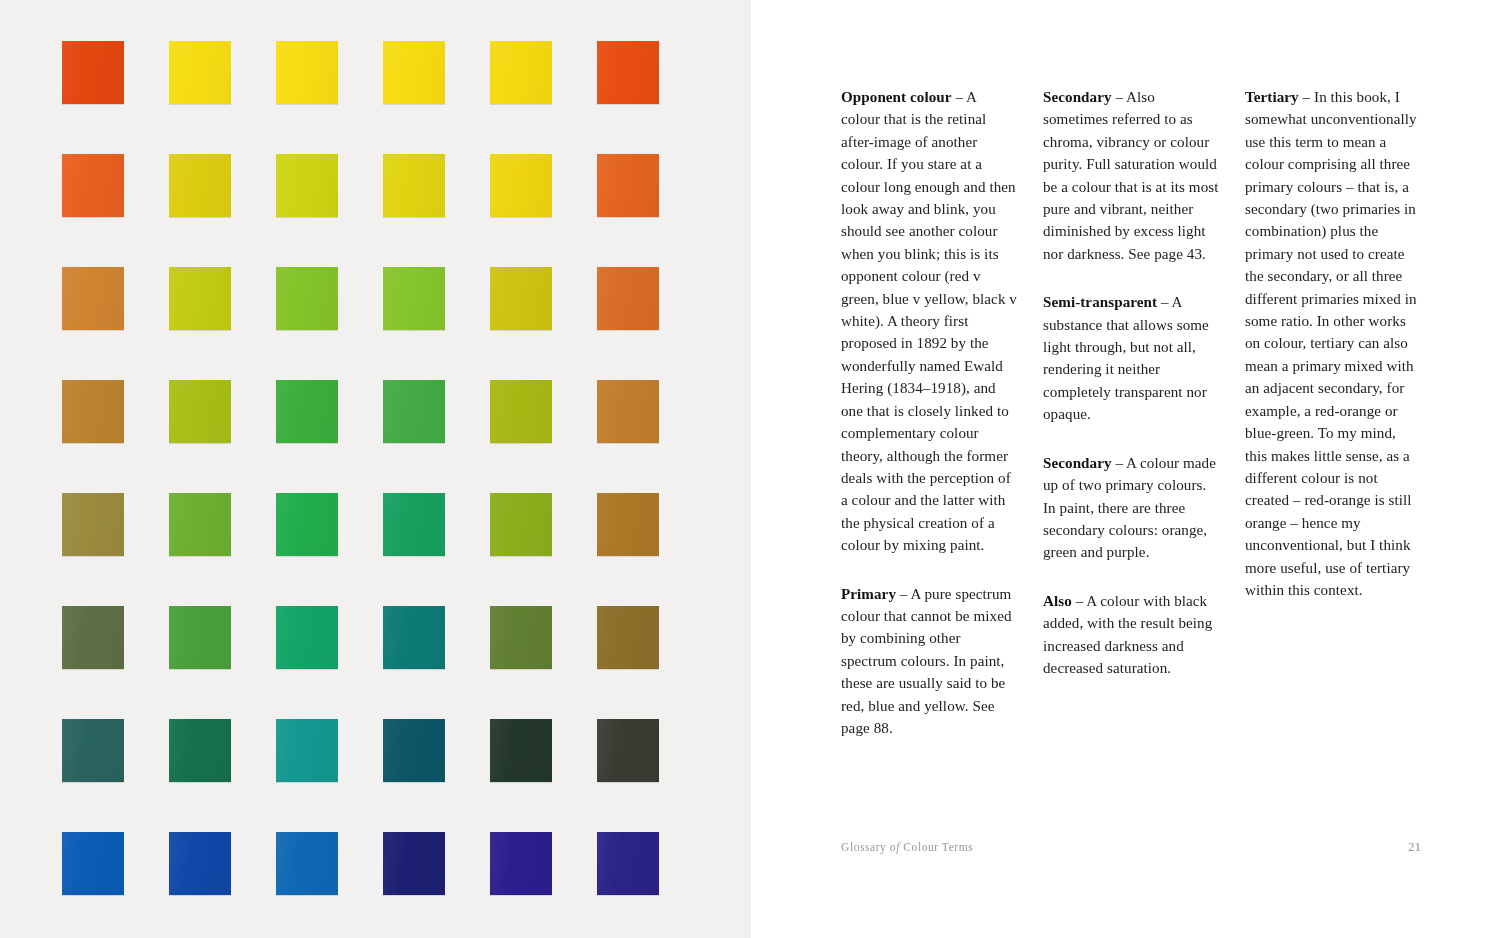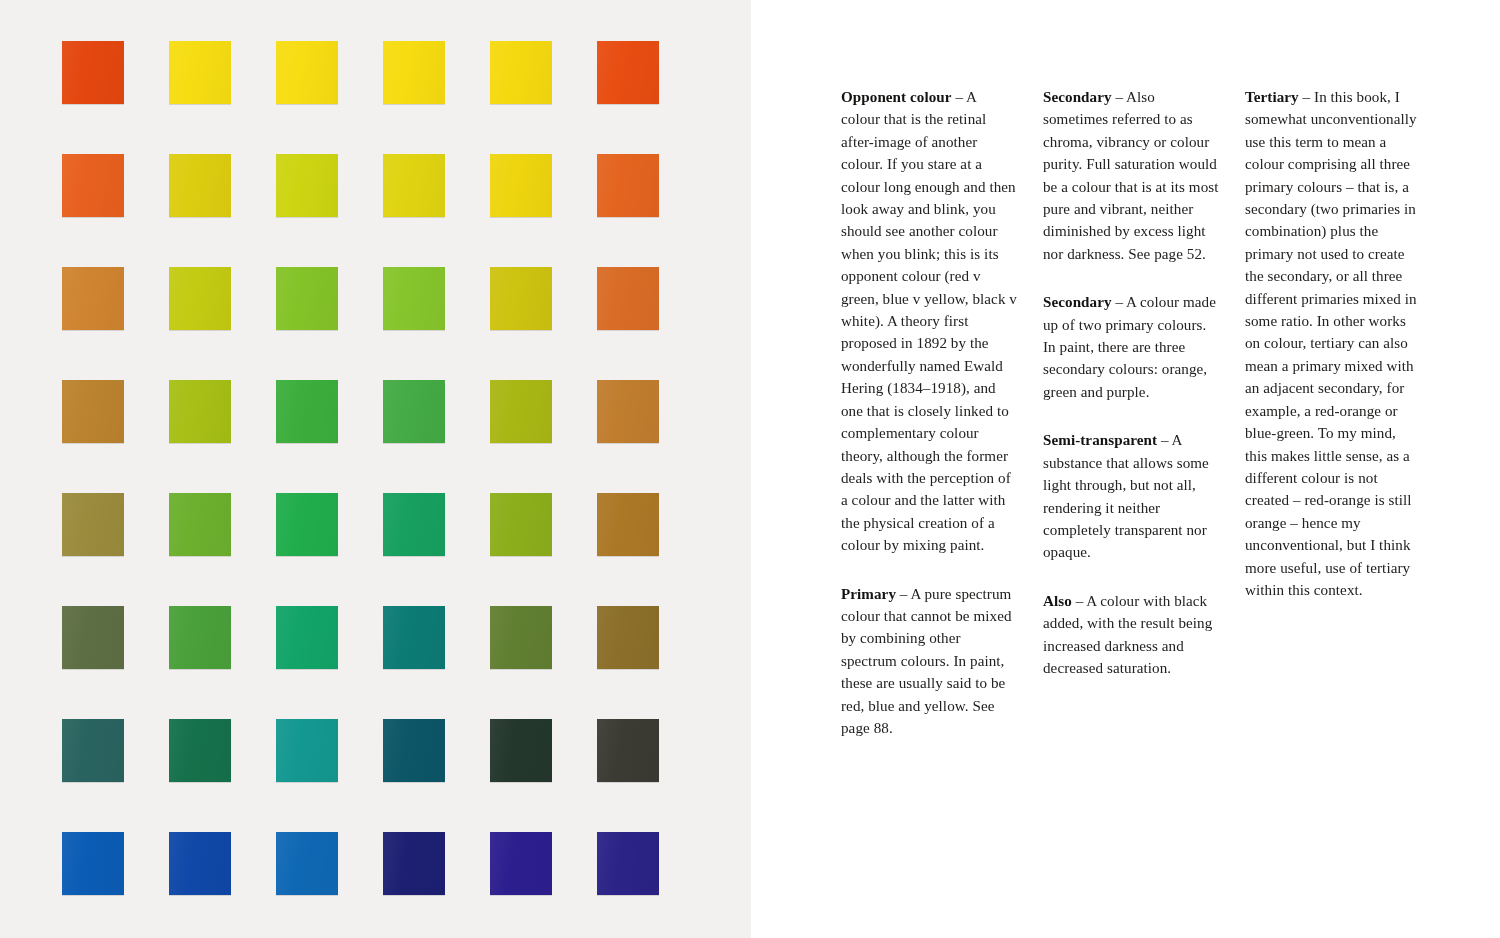--- a/index.html
+++ b/index.html
@@ -163,25 +163,31 @@
   </div>
 
   <div class="page-right">
 
     <div class="columns">
       <div class="col">
           <p class="entry"><span class="term">Opponent colour</span><span> – A colour that is the retinal after-image of another colour. If you stare at a colour long enough and then look away and blink, you should see another colour when you blink; this is its opponent colour (red v green, blue v yellow, black v white). A theory first proposed in 1892 by the wonderfully named Ewald Hering (1834–1918), and one that is closely linked to complementary colour theory, although the former deals with the perception of a colour and the latter with the physical creation of a colour by mixing paint.</span></p>
           <p class="entry"><span class="term">Primary</span><span> – A pure spectrum colour that cannot be mixed by combining other spectrum colours. In paint, these are usually said to be red, blue and yellow. See page 88.</span></p>
         </div>
       <div class="col">
-          <p class="entry"><span class="term">Secondary</span><span> – Also sometimes referred to as chroma, vibrancy or colour purity. Full saturation would be a colour that is at its most pure and vibrant, neither diminished by excess light nor darkness. See page 52.</span></p>
+          <p class="entry"><span class="term">Secondary</span><span> – Also sometimes referred to as chroma, vibrancy or colour purity. Full saturation would be a colour that is at its most pure and vibrant, neither diminished by excess light nor darkness. See page 43.</span></p>
+          <p class="entry"><span class="term">Semi-transparent</span><span> – A substance that allows some light through, but not all, rendering it neither completely transparent nor opaque.</span></p>
           <p class="entry"><span class="term">Secondary</span><span> – A colour made up of two primary colours. In paint, there are three secondary colours: orange, green and purple.</span></p>
-          <p class="entry"><span class="term">Semi-transparent</span><span> – A substance that allows some light through, but not all, rendering it neither completely transparent nor opaque.</span></p>
           <p class="entry"><span class="term">Also</span><span> – A colour with black added, with the result being increased darkness and decreased saturation.</span></p>
         </div>
       <div class="col">
           <p class="entry"><span class="term">Tertiary</span><span> – In this book, I somewhat unconventionally use this term to mean a colour comprising all three primary colours – that is, a secondary (two primaries in combination) plus the primary not used to create the secondary, or all three different primaries mixed in some ratio. In other works on colour, tertiary can also mean a primary mixed with an adjacent secondary, for example, a red-orange or blue-green. To my mind, this makes little sense, as a different colour is not created – red-orange is still orange – hence my unconventional, but I think more useful, use of tertiary within this context.</span></p>
         </div>
     </div>
 
+    <div class="footer">
+      <div class="footer-title">
+        <span>Glossary </span><span class="it">of</span><span> Colour Terms</span>
+      </div>
+      <div class="folio">21</div>
+    </div>
 
   </div>
 </div>
 
 </body></html>

